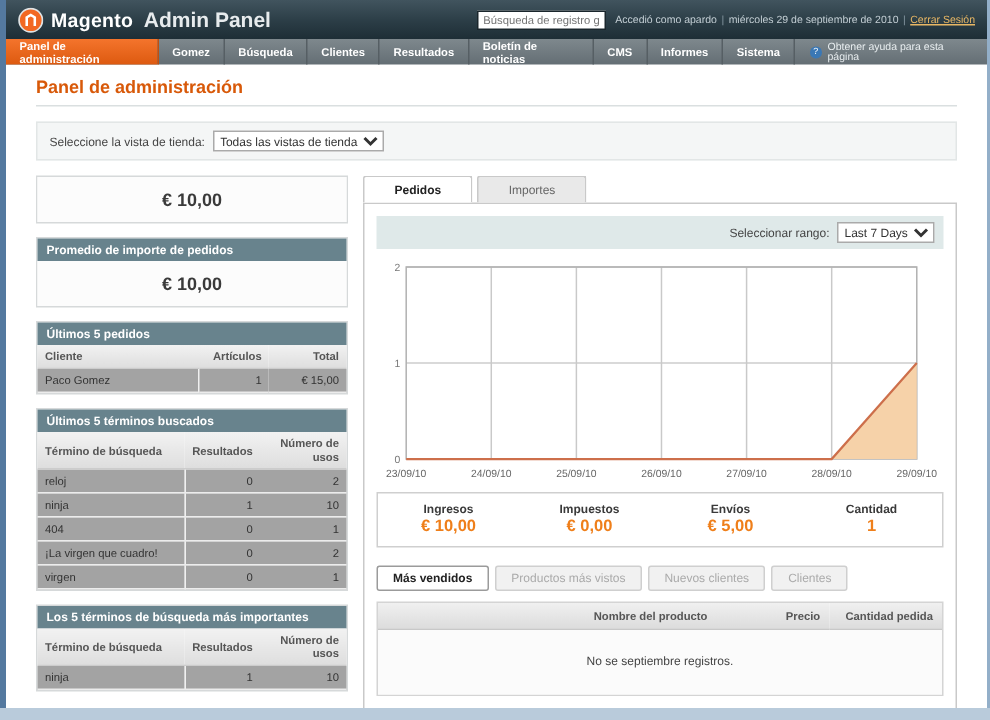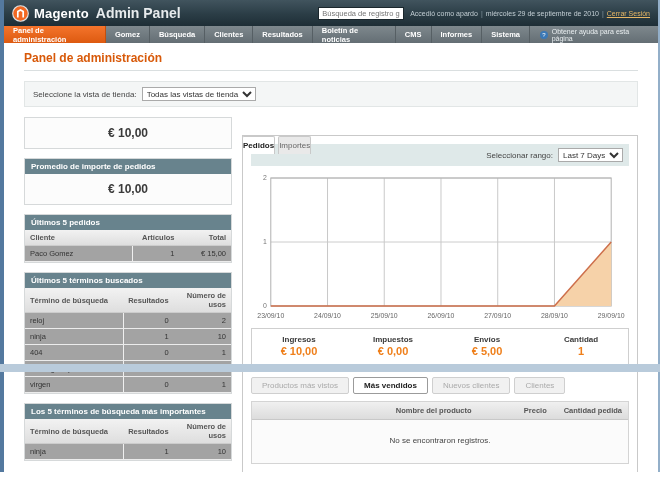--- a/index.html
+++ b/index.html
@@ -1,17 +1,17 @@
 <!DOCTYPE html>
 <html><head>
 <meta charset="utf-8">
 <style>
   * { margin:0; padding:0; box-sizing:border-box; }
   html,body { width:660px; height:480px; font-family:"Liberation Sans", sans-serif; background:#ffffff; overflow:hidden; }
-  .viewport { position:relative; width:660px; height:372px; background:#ffffff; }
+  .viewport { position:relative; width:660px; height:480px; background:#ffffff; }
   .edge-left { position:absolute; left:0; top:0; width:4px; height:472px; background:#54799f; }
   .edge-right { position:absolute; right:0; top:0; width:2px; height:472px; background:#93afc9; }
   .edge-bottom { position:absolute; left:0; bottom:0; width:660px; height:8px; background:#b9cbdb; }
   .page { position:absolute; left:4px; top:0; width:654px; height:472px; background:#ffffff; overflow:hidden; }
 
   
   .hdr { height:26px; background:linear-gradient(180deg,#41545e 0%,#2b3d46 55%,#1e2e36 100%); display:flex; align-items:center; padding:0 8px; }
   .logo { display:flex; align-items:center; gap:5px; }
   .logo svg { width:17px; height:17px; }
   .logo-text { color:#fff; font-size:13px; font-weight:bold; letter-spacing:0.2px; }
@@ -44,21 +44,21 @@
   .panel-hd { background:#68838d; color:#fff; font-size:8px; font-weight:bold; padding:3px 6px; }
   .panel-val { text-align:center; font-size:12px; font-weight:bold; color:#3a3a3a; padding:8px 0; background:#fcfcfc; }
   table { border-collapse:collapse; width:100%; }
   .ltable th { background:linear-gradient(180deg,#f2f2f2,#dedede); font-size:7.5px; color:#555; text-align:left; padding:3px 5px; border-bottom:1px solid #ccc; font-weight:bold; }
   .ltable th.num, .ltable td:nth-child(n+2) { text-align:right; }
   .ltable td { font-size:7.5px; color:#333; padding:3px 5px; border-bottom:1px solid #ececec; background:#a3a3a3; }
   .ltable td:first-child { border-right:1px solid #f0f0f0; }
 
   
   .tabs-row { display:flex; gap:3px; }
-  .tab { font-size:8px; padding:4px 0; border:1px solid #c9c9c9; border-bottom:none; background:#e9e9e9; color:#666; cursor:pointer; border-radius:2px 2px 0 0; position:relative; top:19px; }
+  .tab { font-size:8px; padding:4px 20px; border:1px solid #c9c9c9; border-bottom:none; background:#e9e9e9; color:#666; cursor:pointer; border-radius:2px 2px 0 0; position:relative; top:0; }
   .tab.active { background:#fff; color:#222; font-weight:bold; z-index:2; }
   .tab-content { border:1px solid #c9c9c9; background:#fff; padding:8px; }
   .range-bar { background:#dfe9e9; padding:4px 6px; display:flex; justify-content:flex-end; align-items:center; gap:5px; font-size:8px; color:#444; margin-bottom:6px; }
   .chart { width:100%; }
   .chart svg { display:block; width:100%; height:150px; }
 
   .stats-box { border:1px solid #cfcfcf; margin-top:6px; padding:6px 0 7px 0; display:flex; }
   .stat { flex:1; text-align:center; }
   .stat-label { font-size:8px; font-weight:bold; color:#3a3a3a; }
   .stat-value { font-size:11px; font-weight:bold; color:#ef7f1a; margin-top:1px; }
@@ -269,38 +269,38 @@
                 <div class="stat-label">Envíos</div>
                 <div class="stat-value">€ 5,00</div>
               </div>
               <div class="stat">
                 <div class="stat-label">Cantidad</div>
                 <div class="stat-value">1</div>
               </div>
             </div>
 
             <div class="btabs">
+              <span class="btab active">Más vendidos</span>
               <span class="btab">Productos más vistos</span>
-              <span class="btab active">Más vendidos</span>
               <span class="btab">Nuevos clientes</span>
               <span class="btab">Clientes</span>
             </div>
 
             <div class="ptable-wrap">
               <table class="ptable">
                 <thead>
                   <tr>
                     <th style="width:60%">Nombre del producto</th>
                     <th style="width:20%">Precio</th>
                     <th style="width:20%">Cantidad pedida</th>
                   </tr>
                 </thead>
                 <tbody>
                   <tr>
-                    <td class="empty" colspan="3">No se encontraron registros.</td>
+                    <td class="empty" colspan="3">No se septiembre registros.</td>
                   </tr>
                 </tbody>
               </table>
             </div>
 
           </div>
         </div>
       </div>
     </div>
   </div>

